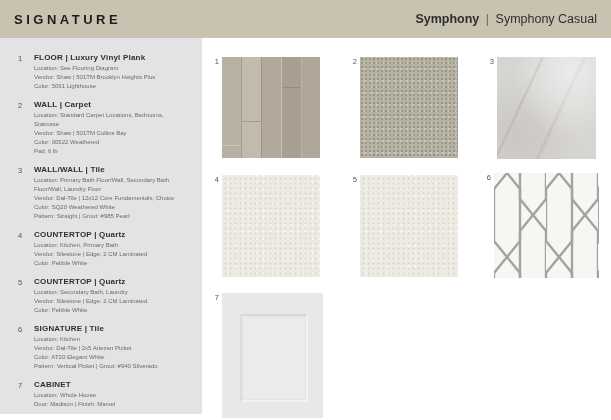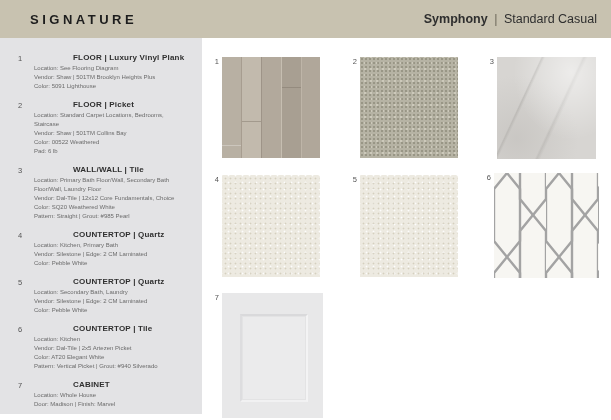--- a/index.html
+++ b/index.html
@@ -1,38 +1,38 @@
 <!DOCTYPE html>
 <html style="--header-bg: #c8c2b0; --sidebar-bg: #e3e3e5; --title-text: #2f2f2f; --detail-text: #6b6b6b; --number-text: #555555; --lvp-base: #b3aa9d; --carpet-base: #b6b3a4; --marble-base: #d7d5d2; --quartz-base: #edeae1; --picket-bg: #f7f6f2; --picket-line: #a3a3a3; --cabinet-base: #e8e8e9;"><head>
 <meta charset="utf-8">
 <style>
   * { margin:0; padding:0; box-sizing:border-box; }
   html,body { width:611px; height:420px; font-family:"Liberation Sans", sans-serif; }
   .page { position:relative; width:611px; height:420px; background:#fff; overflow:hidden; }
 
   
   .header { height:38px; background:var(--header-bg,#c8c2b0); display:flex; align-items:center;
-            justify-content:space-between; padding:0 14px 0 30px; }
+            justify-content:space-between; padding:0 14px 0 14px; }
   .brand { font-size:13px; font-weight:bold; letter-spacing:3.5px; color:#1d1d1d; }
   .collection { font-size:12.5px; color:#2e2e2e; }
   .collection .coll-name { font-weight:bold;margin-left:45px; }
   .collection .coll-sep { color:#6f6a5c; padding:0 3px; }
   .collection .coll-style { font-weight:normal; }
 
   .content { position:relative; height:382px; }
 
   
   .sidebar { position:absolute; left:0; top:0; width:202px; height:376px;
              background:var(--sidebar-bg,#e3e3e5); padding:15px 10px 0 18px; }
   .spec-item { display:flex; margin-bottom:9px; }
   .spec-num { width:9px; flex:0 0 9px; font-size:7.5px; color:var(--number-text,#555);
               padding-top:1px; }
   .spec-body { padding-left:7px; width:158px; }
   .spec-title { font-size:8px; font-weight:bold; color:var(--title-text,#2f2f2f);
-                letter-spacing:.2px; margin-bottom:2px;margin-left:39px; }
+                letter-spacing:.2px; margin-bottom:2px; }
   .spec-detail { font-size:6px; color:var(--detail-text,#6b6b6b); line-height:1.5; }
 
   
   .main { position:absolute; left:202px; top:0; right:0; bottom:0; background:#fff; }
   .cell { position:absolute; }
   .cell-num { position:absolute; left:-12px; top:0; width:9px; text-align:right;
               font-size:7.5px; color:var(--number-text,#555); }
   .face { width:100%; height:100%; }
 
   .c1 { left:20px;  top:19px;  width:98px;  height:101px; }
@@ -100,42 +100,42 @@
 </head>
 <body>
 
 <div class="page">
 
   <header class="header">
     <div class="brand">SIGNATURE</div>
     <div class="collection">
       <span class="coll-name">Symphony</span>
       <span class="coll-sep">|</span>
-      <span class="coll-style">Standard Casual</span>
+      <span class="coll-style">Symphony Casual</span>
     </div>
   </header>
 
   <div class="content">
 
     <aside class="sidebar">
 
       <div class="spec-item">
         <span class="spec-num">1</span>
         <div class="spec-body">
           <div class="spec-title">FLOOR | Luxury Vinyl Plank</div>
           <div class="spec-detail">Location: See Flooring Diagram</div>
           <div class="spec-detail">Vendor: Shaw | 501TM Brooklyn Heights Plus</div>
           <div class="spec-detail">Color: 5091 Lighthouse</div>
         </div>
       </div>
 
       <div class="spec-item">
         <span class="spec-num">2</span>
         <div class="spec-body">
-          <div class="spec-title">FLOOR | Picket</div>
+          <div class="spec-title">WALL | Carpet</div>
           <div class="spec-detail">Location: Standard Carpet Locations, Bedrooms, Staircase</div>
           <div class="spec-detail">Vendor: Shaw | 501TM Collins Bay</div>
           <div class="spec-detail">Color: 00522 Weathered</div>
           <div class="spec-detail">Pad: 6 lb</div>
         </div>
       </div>
 
       <div class="spec-item">
         <span class="spec-num">3</span>
         <div class="spec-body">
@@ -163,21 +163,21 @@
           <div class="spec-title">COUNTERTOP | Quartz</div>
           <div class="spec-detail">Location: Secondary Bath, Laundry</div>
           <div class="spec-detail">Vendor: Silestone | Edge: 2 CM Laminated</div>
           <div class="spec-detail">Color: Pebble White</div>
         </div>
       </div>
 
       <div class="spec-item">
         <span class="spec-num">6</span>
         <div class="spec-body">
-          <div class="spec-title">COUNTERTOP | Tile</div>
+          <div class="spec-title">SIGNATURE | Tile</div>
           <div class="spec-detail">Location: Kitchen</div>
           <div class="spec-detail">Vendor: Dal-Tile | 2x5 Artezen Picket</div>
           <div class="spec-detail">Color: AT20 Elegant White</div>
           <div class="spec-detail">Pattern: Vertical Picket | Grout: #940 Silverado</div>
         </div>
       </div>
 
       <div class="spec-item">
         <span class="spec-num">7</span>
         <div class="spec-body">

